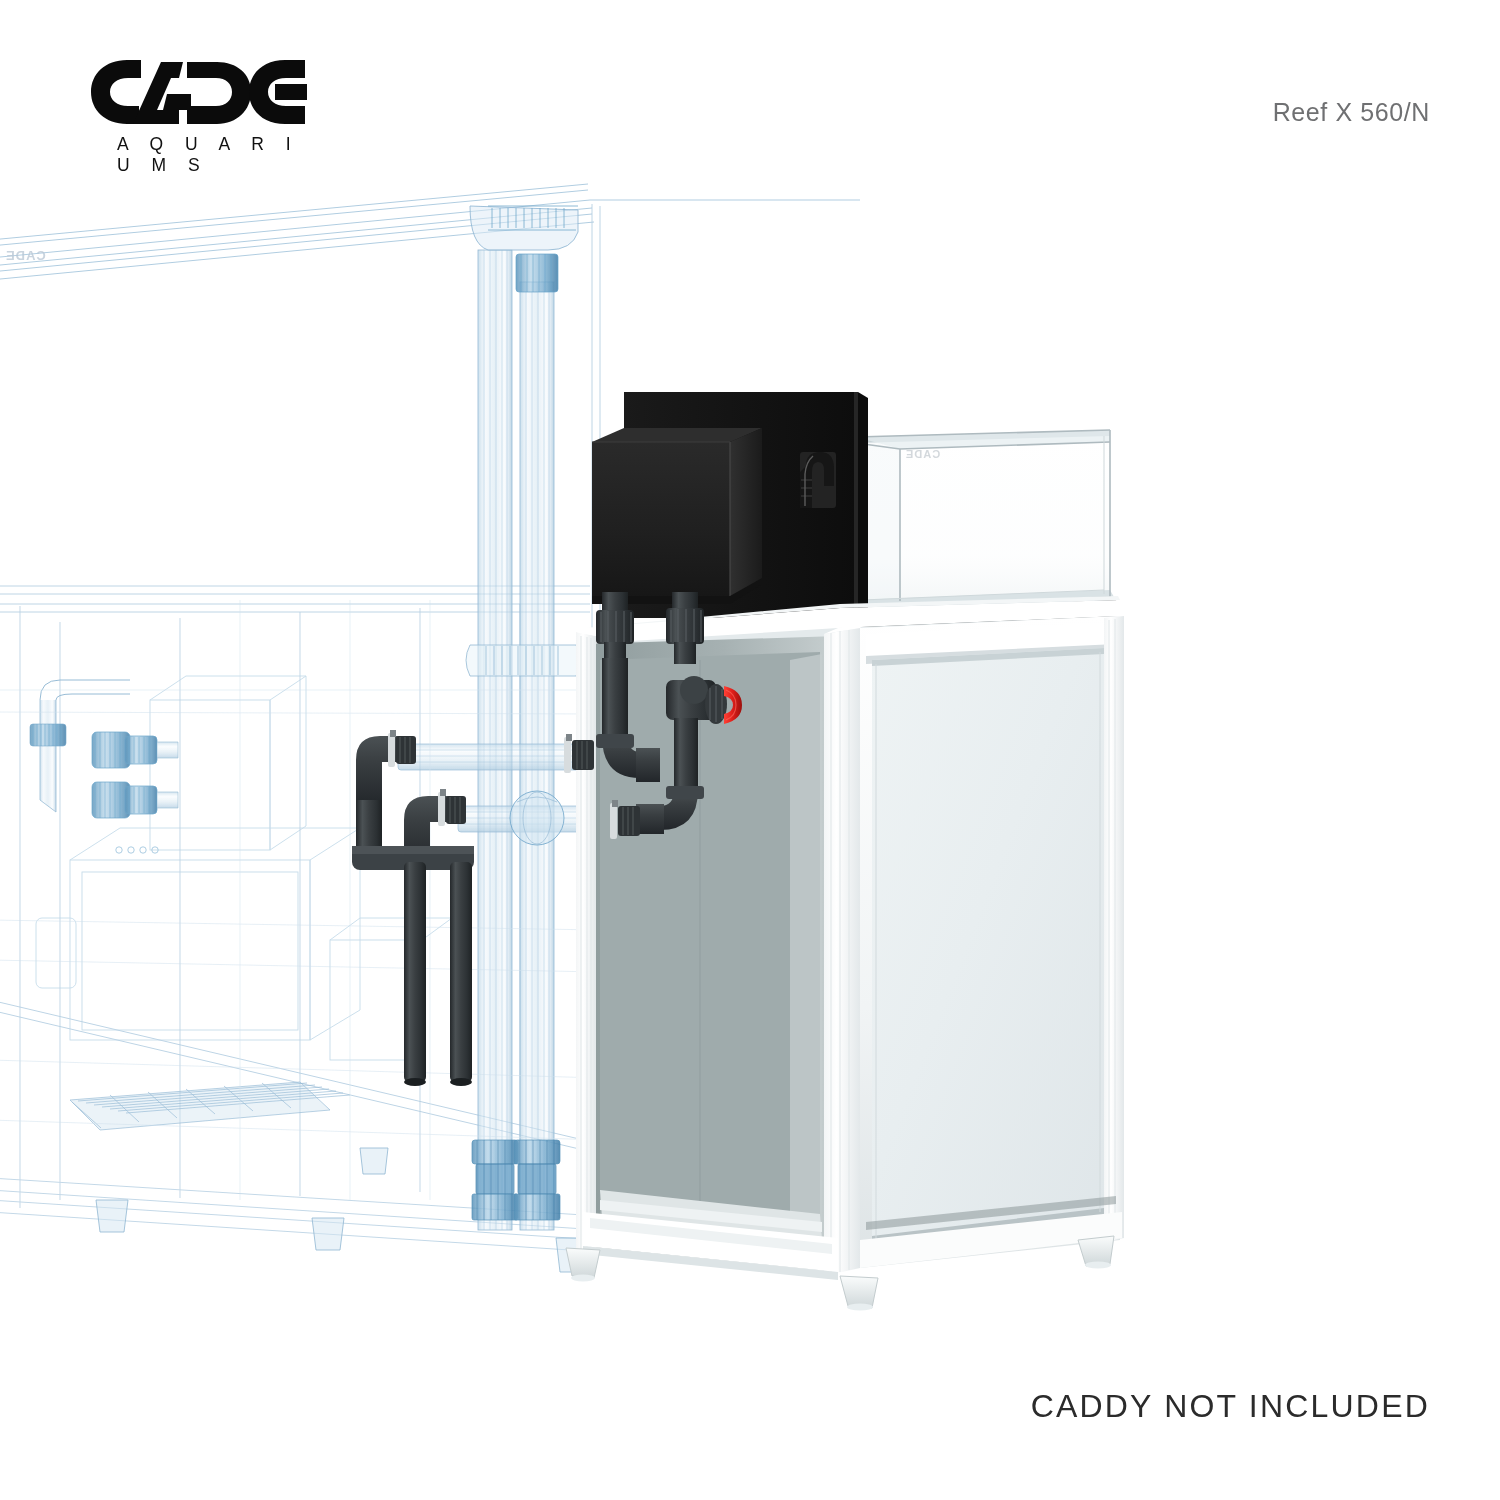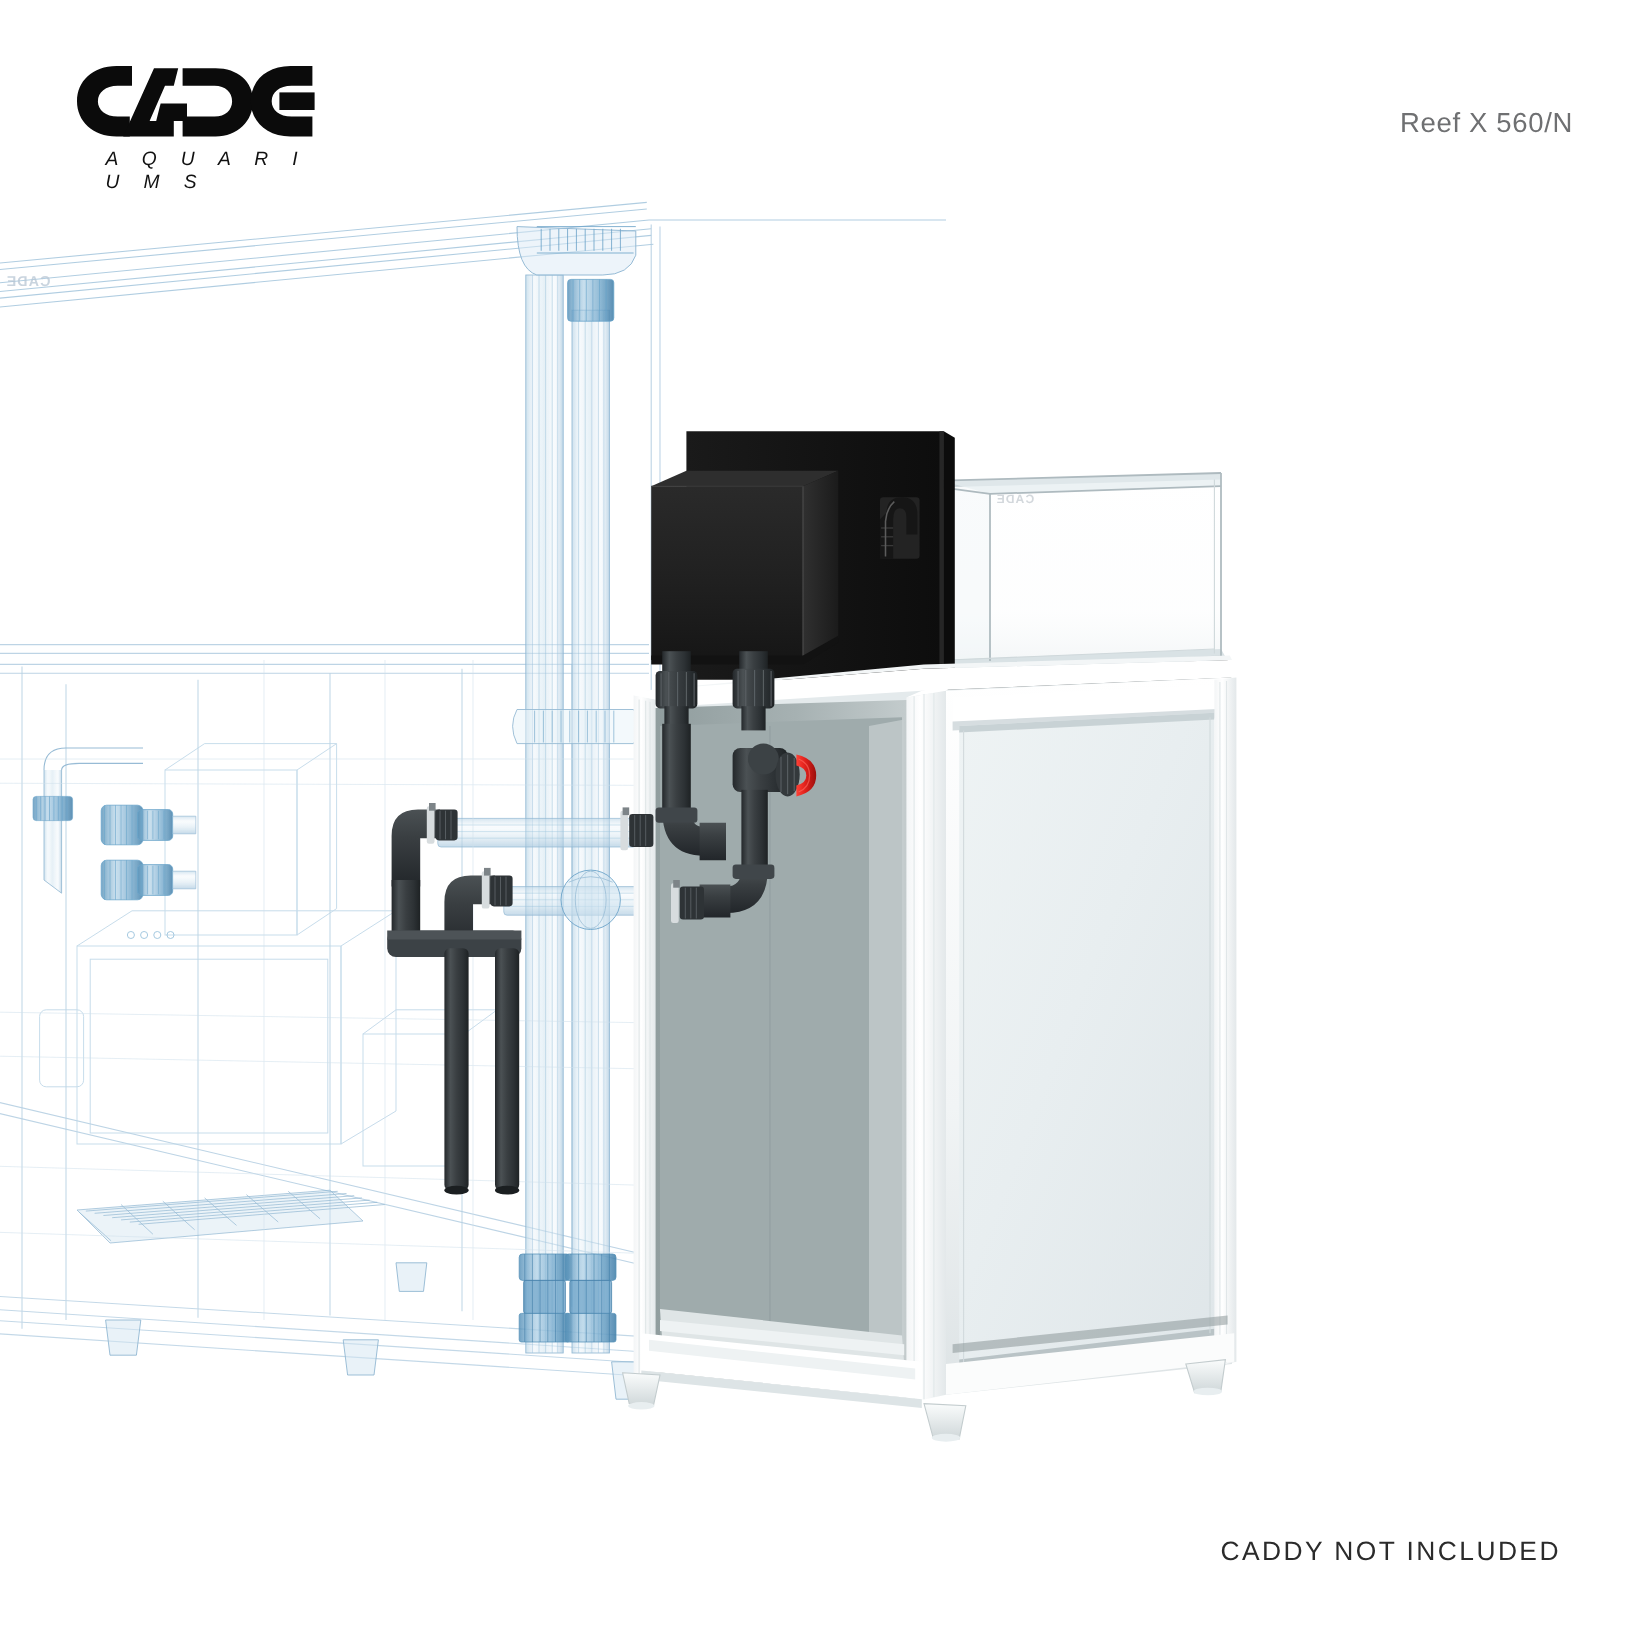--- a/index.html
+++ b/index.html
@@ -4,35 +4,35 @@
 <style>
   html,body{margin:0;padding:0;background:#ffffff;}
   body{
     width:1500px;height:1500px;overflow:hidden;position:relative;
     font-family:"Liberation Sans","DejaVu Sans",sans-serif;
     background:#ffffff;
   }
   .stage{position:absolute;inset:0;width:1500px;height:1500px;}
 
   
-  .brand{position:absolute;left:62px;top:52px;width:230px;height:110px;font-style:italic;}
+  .brand{position:absolute;left:83px;top:52px;width:230px;height:110px;}
   .brand svg{display:block;}
   .brand-sub{
     position:absolute;left:34px;top:82px;
     font-size:17.5px;letter-spacing:8.5px;color:#111;
     font-family:"Liberation Sans",sans-serif;font-weight:400;
   }
   .model-label{
     position:absolute;right:70px;top:98px;
     font-size:25px;color:#6f7072;letter-spacing:0.6px;font-weight:400;
     white-space:nowrap;
   }
   .footer-note{
-    position:absolute;right:81px;bottom:75px;
-    font-size:24px;color:#2b2b2b;letter-spacing:2.2px;font-weight:300;
+    position:absolute;right:70px;bottom:75px;
+    font-size:32px;color:#2b2b2b;letter-spacing:2.2px;font-weight:300;
     white-space:nowrap;text-align:center;
   }
 
   
   .ghost{position:absolute;left:0;top:0;width:1500px;height:1500px;}
   .ghost svg{display:block;}
 
   
   .product{position:absolute;left:0;top:0;width:1500px;height:1500px;}
   .product svg{display:block;}

